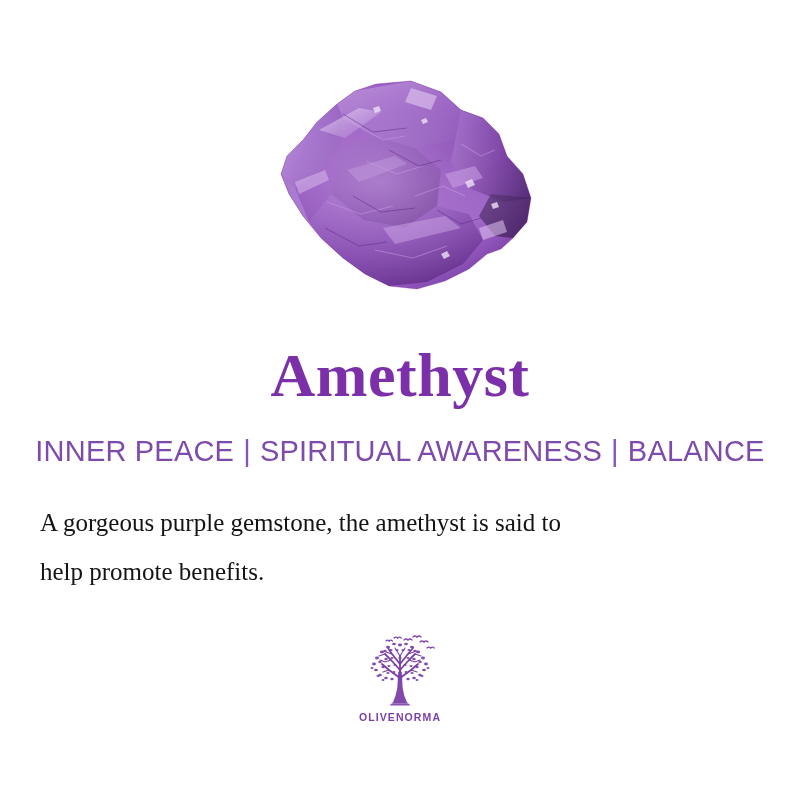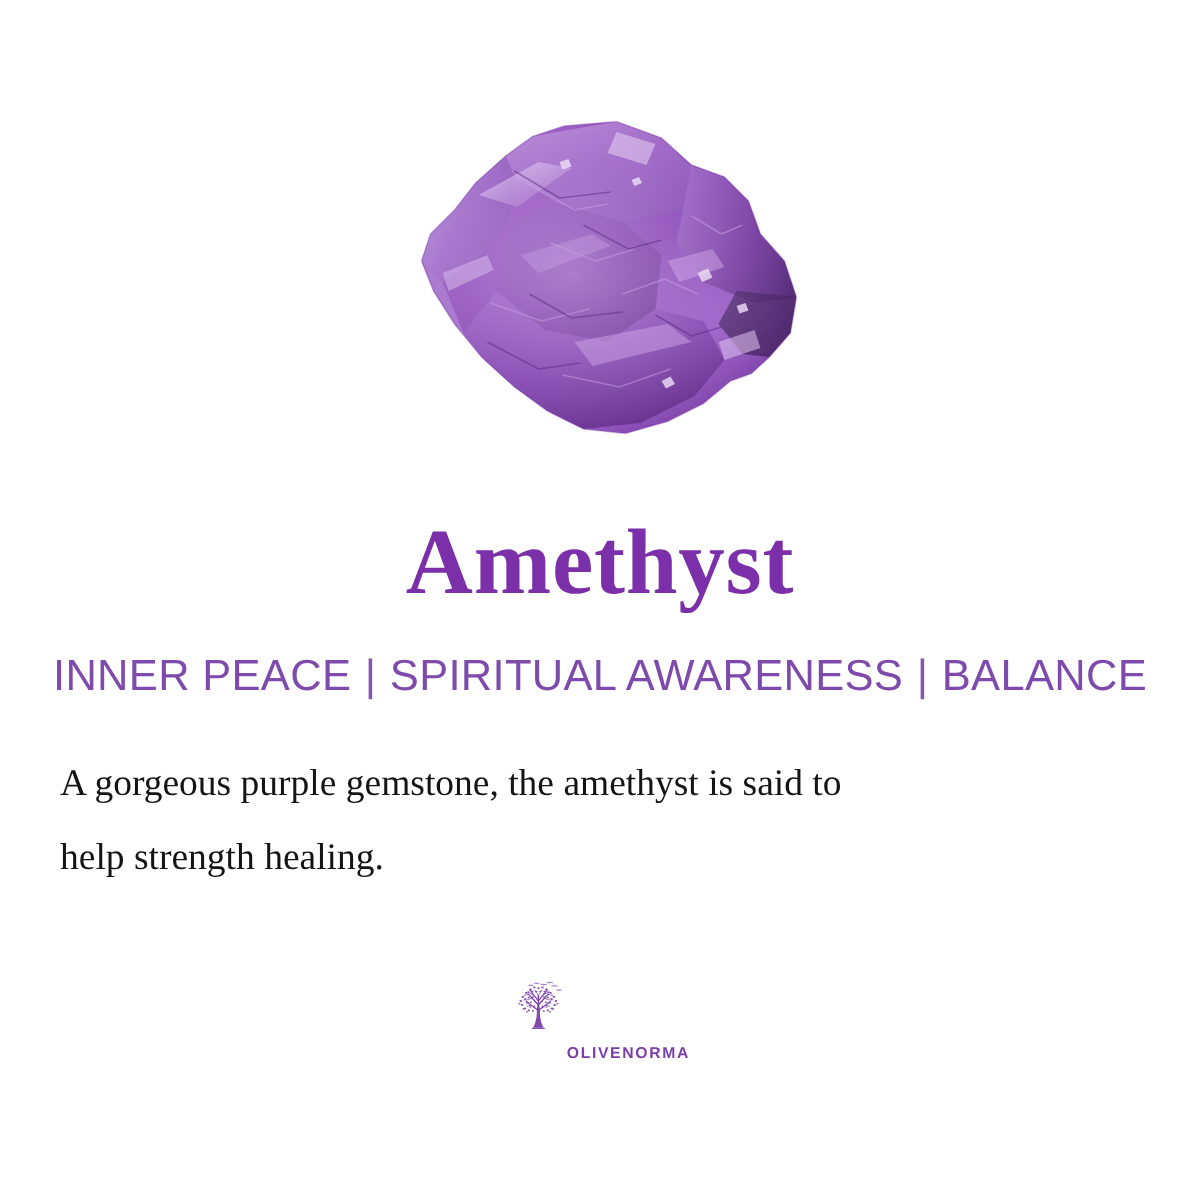--- a/index.html
+++ b/index.html
@@ -89,22 +89,22 @@
   .desc .line {
     display: block;
     white-space: nowrap;
   }
 
   
   .logo {
     margin-top: 36px;
     width: 120px;
     display: flex;
-    flex-direction: row;
-    align-items: flex-end;
+    flex-direction: column;
+    align-items: center;
   }
   .logo-mark {
     display: block;
     width: 84px;
     height: 76px;
   }
   .logo-word {
     margin-top: 3px;
     font-family: "Liberation Sans", sans-serif;
     font-size: 10.5px;
@@ -237,21 +237,21 @@
   </div>
 
   <h1 class="title">Amethyst</h1>
 
   <div class="subtitle">
     <span>INNER PEACE</span><span class="sep">|</span><span>SPIRITUAL AWARENESS</span><span class="sep">|</span><span>BALANCE</span>
   </div>
 
   <div class="desc">
     <span class="line">A gorgeous purple gemstone, the amethyst is said to</span>
-    <span class="line">help strength healing.</span>
+    <span class="line">help promote benefits.</span>
   </div>
 
   <div class="logo">
     <svg class="logo-mark" viewBox="0 0 84 76" xmlns="http://www.w3.org/2000/svg">
       <g fill="#7b3fa8">
 
         <path d="M40.2,40 L39.3,56 L37.4,64 L35.2,69.8 L34,71.6 L50,71.6 L48.6,69.6
                  L46.2,63.6 L44.6,55.4 L43.8,40 Z" opacity="0.95"></path>
 
         <path d="M33.6,71.6 L50.4,71.6 L52.6,73.6 L31.4,73.6 Z" opacity="0.9"></path>

